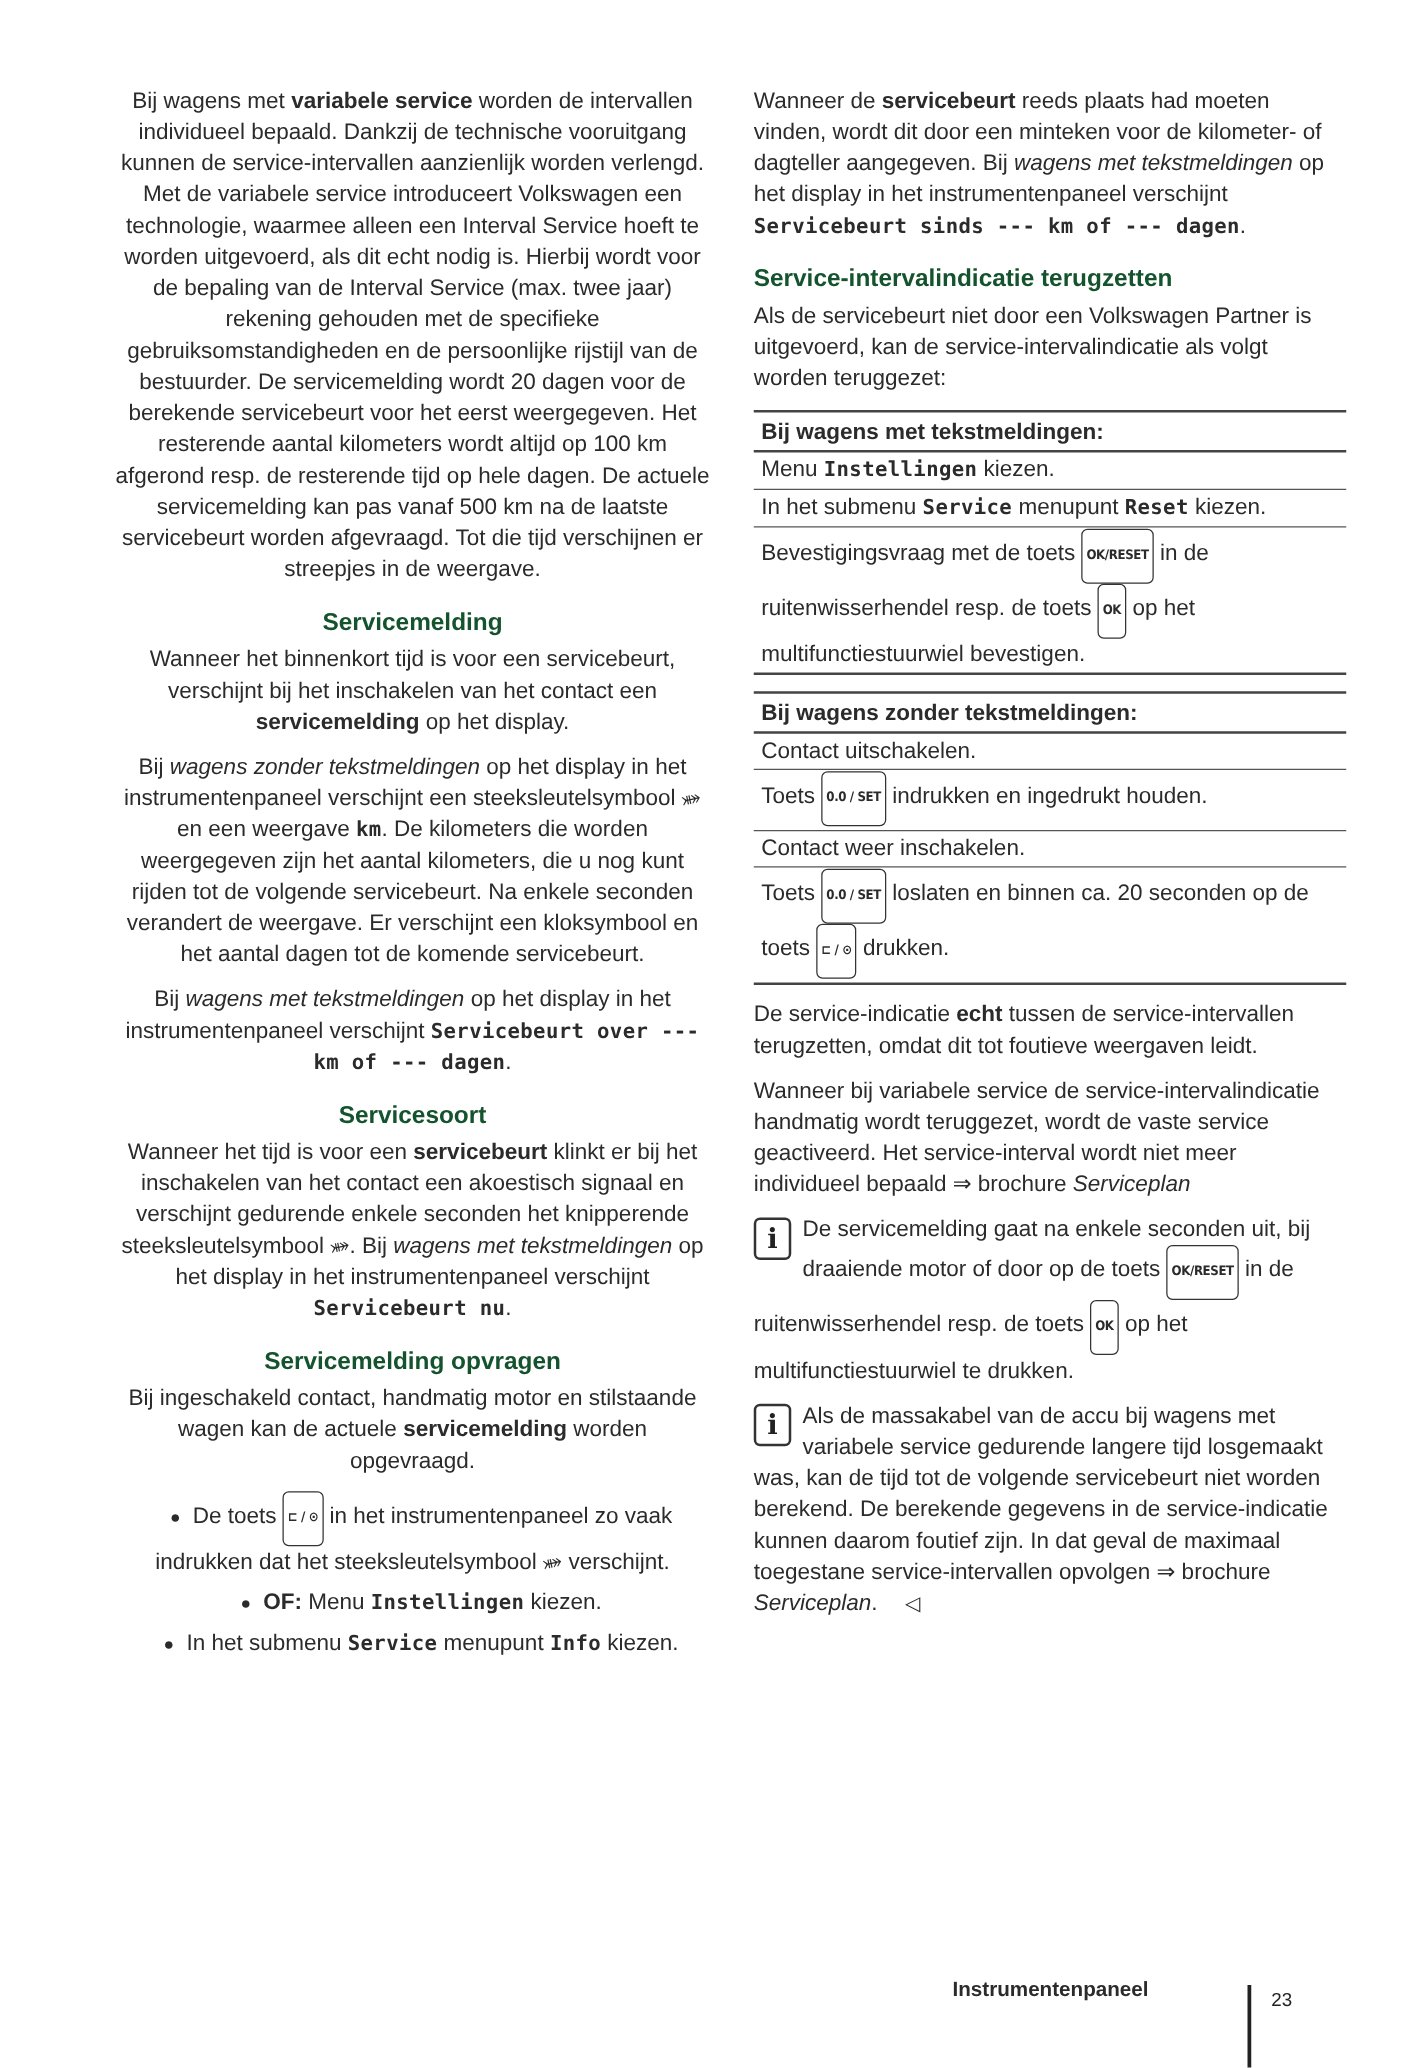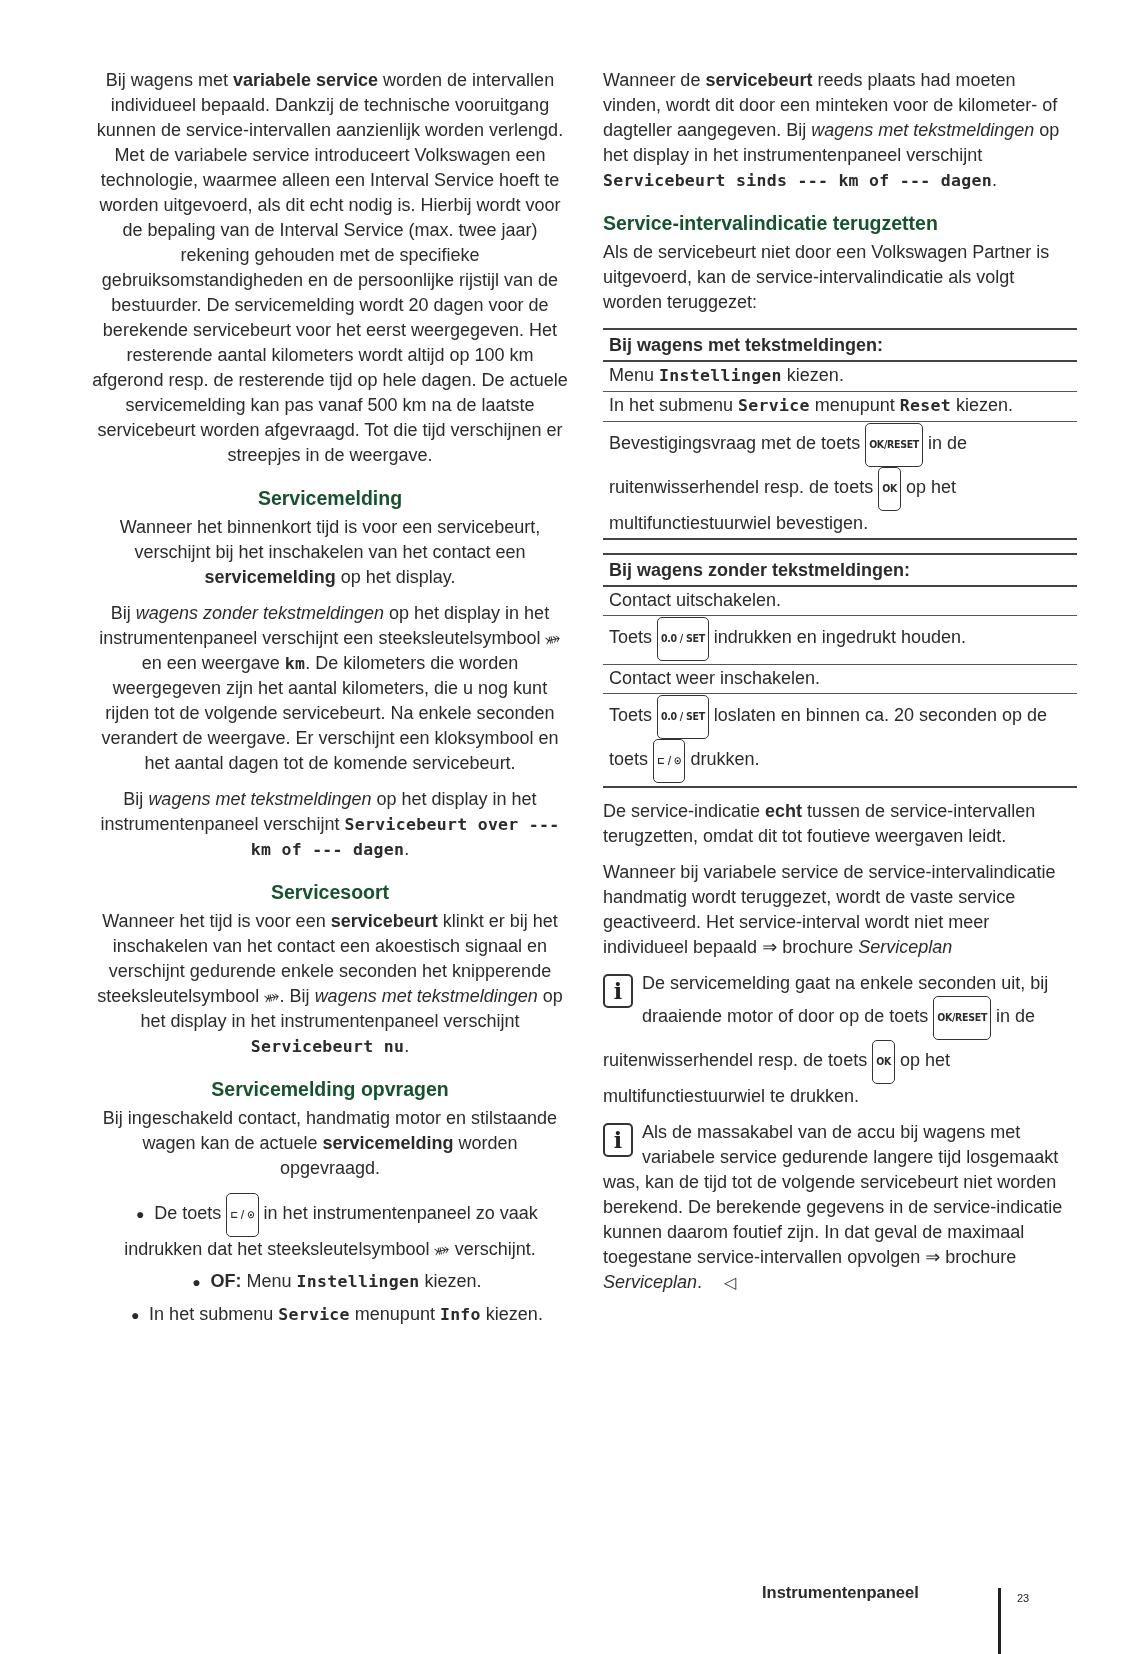--- a/index.html
+++ b/index.html
@@ -24,21 +24,21 @@
   table.steps td { border-top:1px solid #555; border-bottom:1px solid #555; padding:1px 6px 3px 6px; line-height:24px; }
   table.steps tr.hd td { border-top:2px solid #444; border-bottom:2.5px solid #444; font-weight:bold; padding-top:3px; }
   table.steps tr.last td { border-bottom:2px solid #444; }
   .info { position:relative; margin:0 0 11px 0; }
   .info .info-icon { float:left; width:26px; height:30px; border:2px solid #333; border-radius:5px;
                      margin:3px 9px 0 0; text-align:center; font-family:"DejaVu Serif", serif; font-weight:bold;
                      font-size:22px; line-height:30px; color:#222; }
   .endmark { margin-left:22px; font-size:16px; }
   .footer { position:absolute; top:1583px; left:762px; font-weight:bold; font-size:16.5px; color:#2b2b2b; }
   .footer-rule { position:absolute; left:998px; top:1588px; width:2.5px; height:66px; background:#222; }
-  .pagenum { position:absolute; left:1017px; top:1592px; font-size:11px; color:#222; }
+  .pagenum { position:absolute; left:1017px; top:1592px; font-size:15px; color:#222; }
 </style>
 </head>
 <body>
 
 <div class="col left">
   <p>
     <span>Bij wagens met </span><b>variabele service</b><span> worden de intervallen individueel bepaald. Dankzij de technische vooruitgang kunnen de service-intervallen aanzienlijk worden verlengd. Met de variabele service introduceert Volkswagen een technologie, waarmee alleen een Interval Service hoeft te worden uitgevoerd, als dit echt nodig is. Hierbij wordt voor de bepaling van de Interval Service (max. twee jaar) rekening gehouden met de specifieke gebruiksomstandigheden en de persoonlijke rijstijl van de bestuurder. De servicemelding wordt 20 dagen voor de berekende servicebeurt voor het eerst weergegeven. Het resterende aantal kilometers wordt altijd op 100 km afgerond resp. de resterende tijd op hele dagen. De actuele servicemelding kan pas vanaf 500 km na de laatste servicebeurt worden afgevraagd. Tot die tijd verschijnen er streepjes in de weergave.</span>
   </p>
 
   <h2>Servicemelding</h2>

